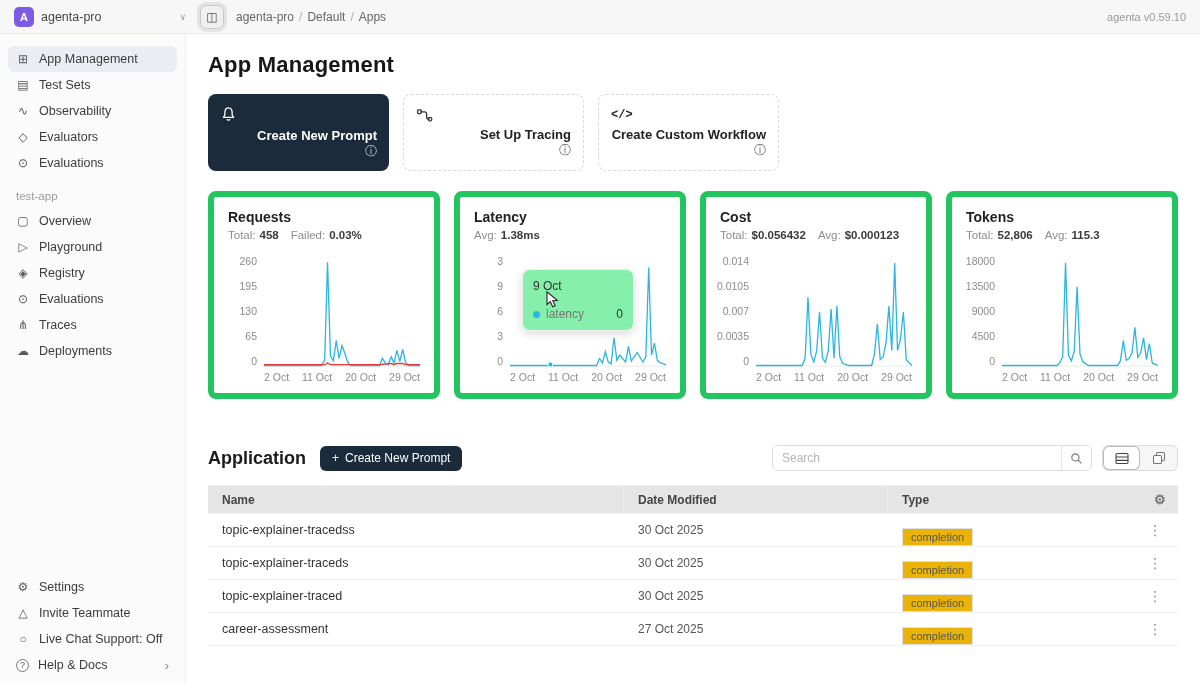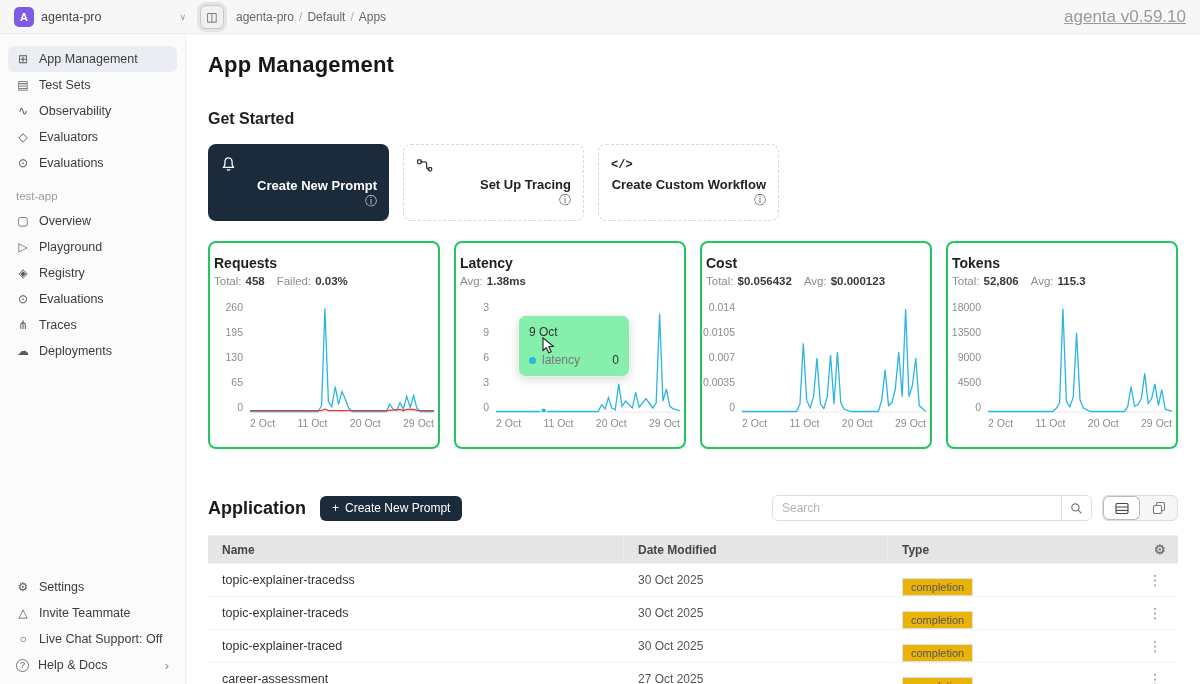--- a/index.html
+++ b/index.html
@@ -7,21 +7,21 @@
 
   
   .topbar { position:fixed; top:0; left:0; right:0; height:34px; background:#f7f7f7; border-bottom:1px solid #ebebeb; display:flex; align-items:center; padding:0 14px; z-index:20; }
   .ws-switch { width:172px; display:flex; align-items:center; gap:7px; cursor:pointer; }
   .avatar { width:20px; height:20px; border-radius:5px; color:#fff; font-size:11px; font-weight:700; display:flex; align-items:center; justify-content:center; }
   .ws-name { font-size:12.5px; color:#444; font-weight:500; flex:1; }
   .chev { font-size:9px; color:#999; }
   .panel-btn { width:24px; height:24px; margin-left:14px; border-radius:6px; background:#f0f0f0; border:1px solid #c9c9c9; box-shadow:0 0 0 3px #e4e4e4; display:flex; align-items:center; justify-content:center; font-size:12px; color:#555; cursor:pointer; }
   .breadcrumb { display:flex; gap:5px; margin-left:12px; font-size:12px; color:#666; }
   .breadcrumb .sep { color:#b0b0b0; }
-  .version { margin-left:auto; font-size:17px; color:#9a9a9a;text-decoration:underline; }
+  .version { margin-left:auto; font-size:11px; color:#9a9a9a; }
 
   
   .sidebar { position:fixed; top:34px; left:0; bottom:0; width:186px; background:#fbfbfb; border-right:1px solid #eee; padding:12px 8px 6px 8px; display:flex; flex-direction:column; z-index:10; }
   .side-item { height:26px; display:flex; align-items:center; gap:9px; padding:0 8px; border-radius:6px; font-size:12.5px; color:#3c3c3c; cursor:pointer; }
   .side-item.active { background:#eaedf1; font-weight:500; }
   .icn { width:14px; text-align:center; font-size:12px; color:#5a5a5a; flex:none; }
   .icn-circle { width:13px; height:13px; border:1px solid #777; border-radius:50%; font-size:9px; display:inline-flex; align-items:center; justify-content:center; color:#555; flex:none; }
   .section-label { font-size:11.5px; color:#9c9c9c; margin:14px 8px 6px 8px; }
   .side-bottom { margin-top:auto; }
   .side-item .right-chev { margin-left:auto; color:#888; font-size:13px; }
@@ -37,21 +37,21 @@
   .gs-card.dark { background:#1b2b3b; color:#fff; }
   .gs-card.light { background:#fff; border:1px dashed #d9d9d9; color:#222; }
   .gs-card .gs-top { height:18px; display:flex; align-items:center; }
   .gs-card .gs-bottom { display:flex; align-items:flex-end;flex-direction:column; }
   .gs-label { font-size:13px; font-weight:600; }
   .gs-info { margin-left:auto; font-size:12px; opacity:.75; cursor:pointer; }
   .gs-code { font-family:"Liberation Mono", monospace; font-size:12px; font-weight:700; }
 
   
   .stats-row { display:flex; gap:14px; margin-top:20px; }
-  .stat-card { width:232px; height:208px; border:2px solid #22c55e; border-radius:8px; padding:12px 4px; position:relative; background:#fff; }
+  .stat-card { width:232px; height:208px; border:6px solid #22c55e; border-radius:8px; padding:12px 14px; position:relative; background:#fff; }
   .stat-title { font-size:14px; font-weight:700; color:#1f1f1f; }
   .stat-line { margin-top:4px; font-size:11.5px; color:#8c8c8c; display:flex; gap:4px; flex-wrap:wrap; }
   .stat-line b { color:#3a3a3a; font-weight:700; margin-right:8px; }
   .chart-wrap { display:grid; grid-template-columns:36px 1fr; margin-top:14px; }
   .ylabels { display:flex; flex-direction:column; justify-content:space-between; align-items:flex-end; padding-right:7px; height:112px; font-size:10.5px; color:#8c8c8c;gap:10px; }
   .chart-svg { width:100%; height:112px; display:block; }
   .xlabels { grid-column:2; display:flex; justify-content:space-between; font-size:10.5px; color:#8c8c8c; margin-top:4px; }
 
   .chart-tooltip { position:absolute; left:62px; top:72px; width:112px; background:#86efac; border:1px solid #f0f0f0; border-radius:8px; box-shadow:0 3px 10px rgba(0,0,0,.14); padding:9px 10px; z-index:5; }
   .tt-date { font-size:12px; color:#333; }
@@ -174,21 +174,20 @@
       <span class="icn-circle">?</span>
       <span>Help &amp; Docs</span>
       <span class="right-chev">›</span>
     </div>
   </div>
 </div>
 
 <div class="main">
   <h1 class="page-title">App Management</h1>
 
-  <h2 class="sect-heading">Get Started</h2>
 
   <div class="gs-row">
     <div class="gs-card dark">
       <div class="gs-top">
         <svg width="17" height="17" viewBox="0 0 16 16">
           <path d="M8 1.8 C5.6 1.8 4.6 3.6 4.6 6.2 L4.6 8.4 L3.4 10.6 L12.6 10.6 L11.4 8.4 L11.4 6.2 C11.4 3.6 10.4 1.8 8 1.8 Z" fill="none" stroke="#fff" stroke-width="1.2"></path>
           <path d="M6.6 12.4 a1.5 1.5 0 0 0 2.8 0" fill="none" stroke="#fff" stroke-width="1.2"></path>
         </svg>
       </div>
       <div class="gs-bottom">

